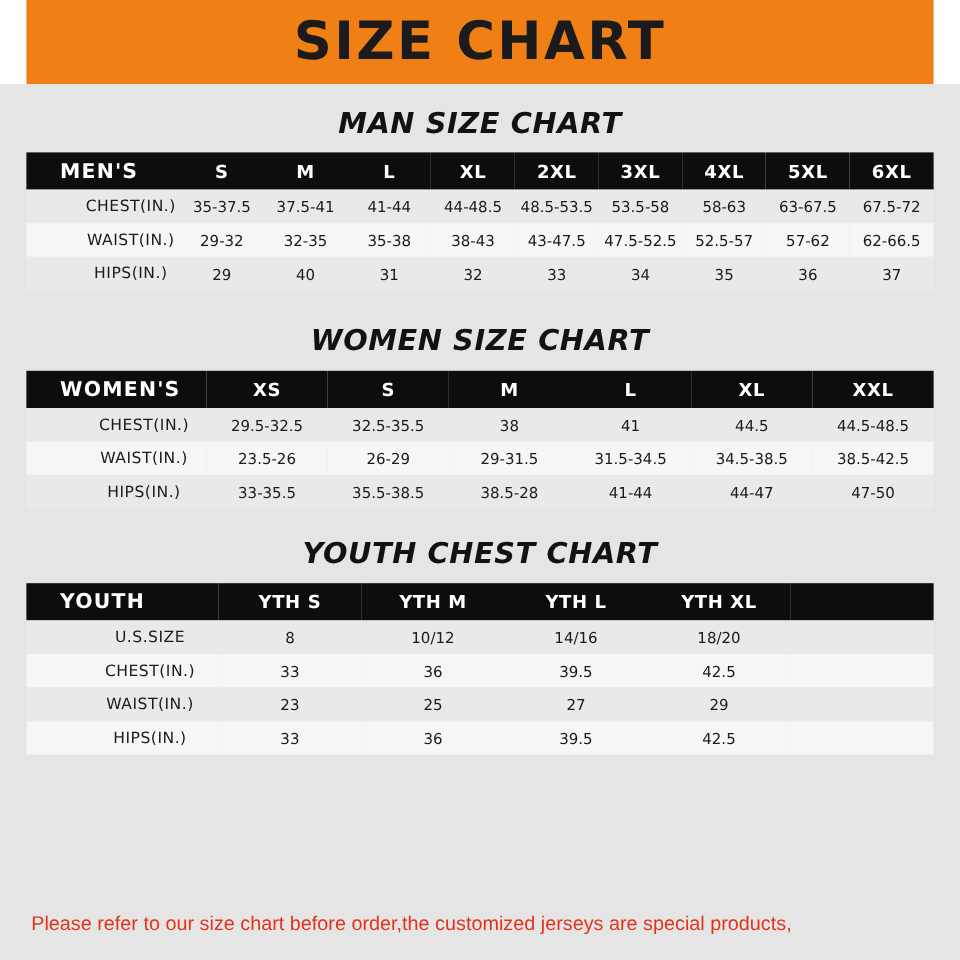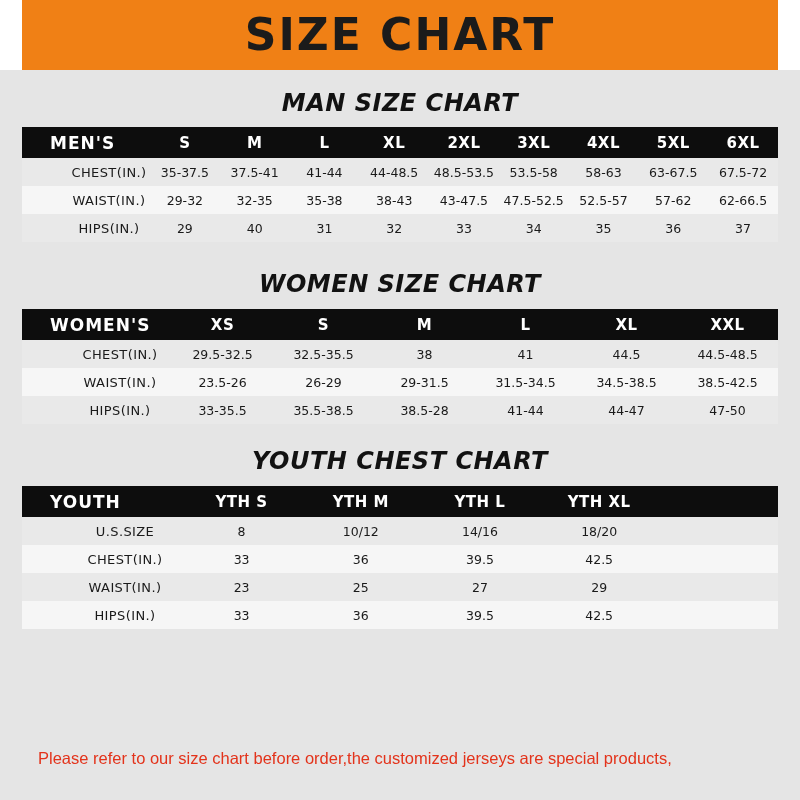--- a/index.html
+++ b/index.html
@@ -116,21 +116,21 @@
   .men col.c0 { width: 128px; }
   .women col.c0 { width: 150px; }
   .youth col.c0 { width: 160px; }
 
   .footer-note {
     margin-top: auto;
     padding: 8px 22px 14px;
     box-sizing: border-box;
   }
   .footer-note p {
-    margin: 16px;
+    margin: 4px;
     font-family: "Liberation Sans", sans-serif;
     color: #e3331b;
     font-size: 16.5px;
     line-height: 1.42;
     text-align: left;
   }
 </style>
 </head>
 <body>
 

